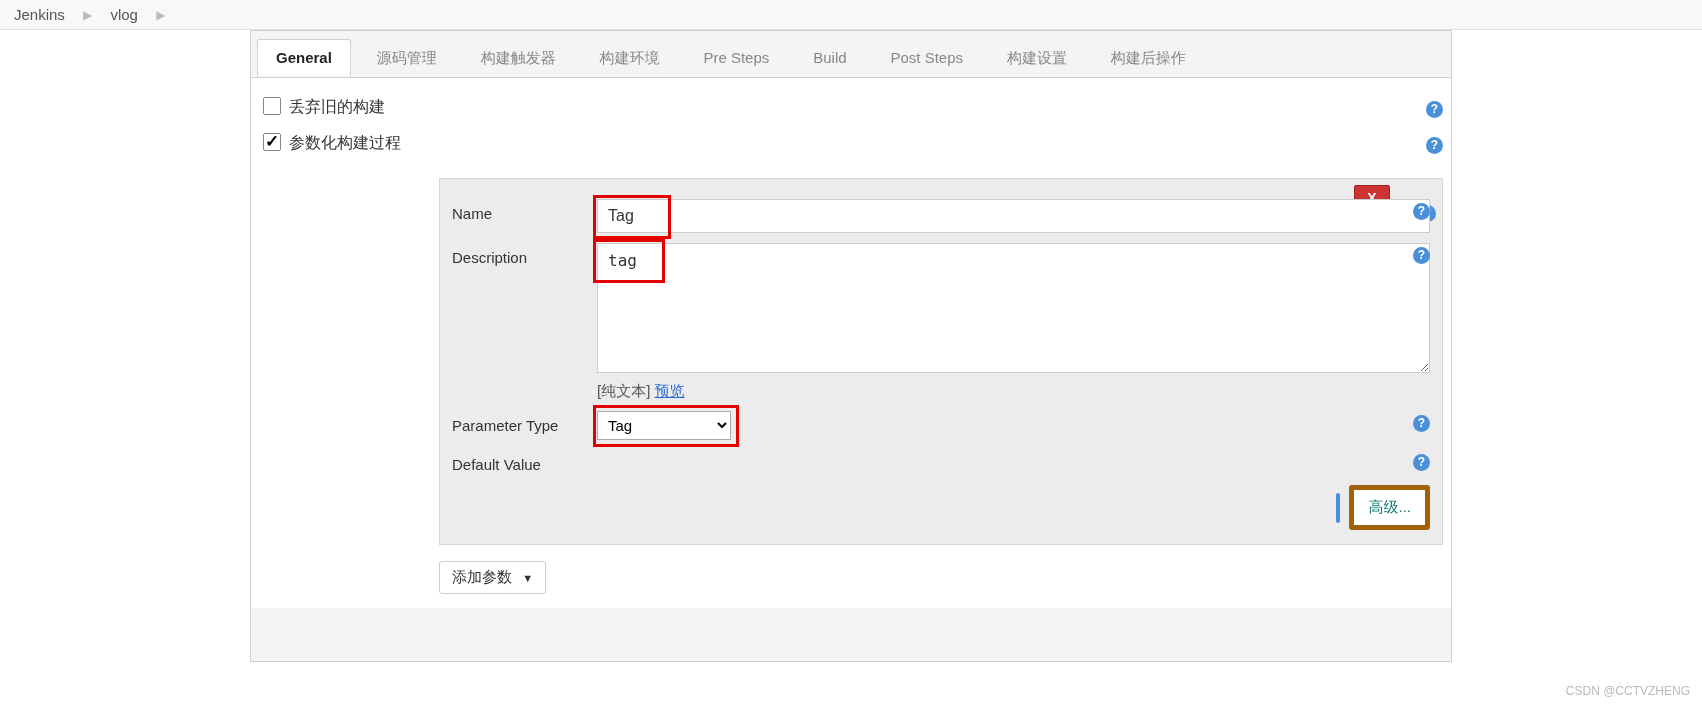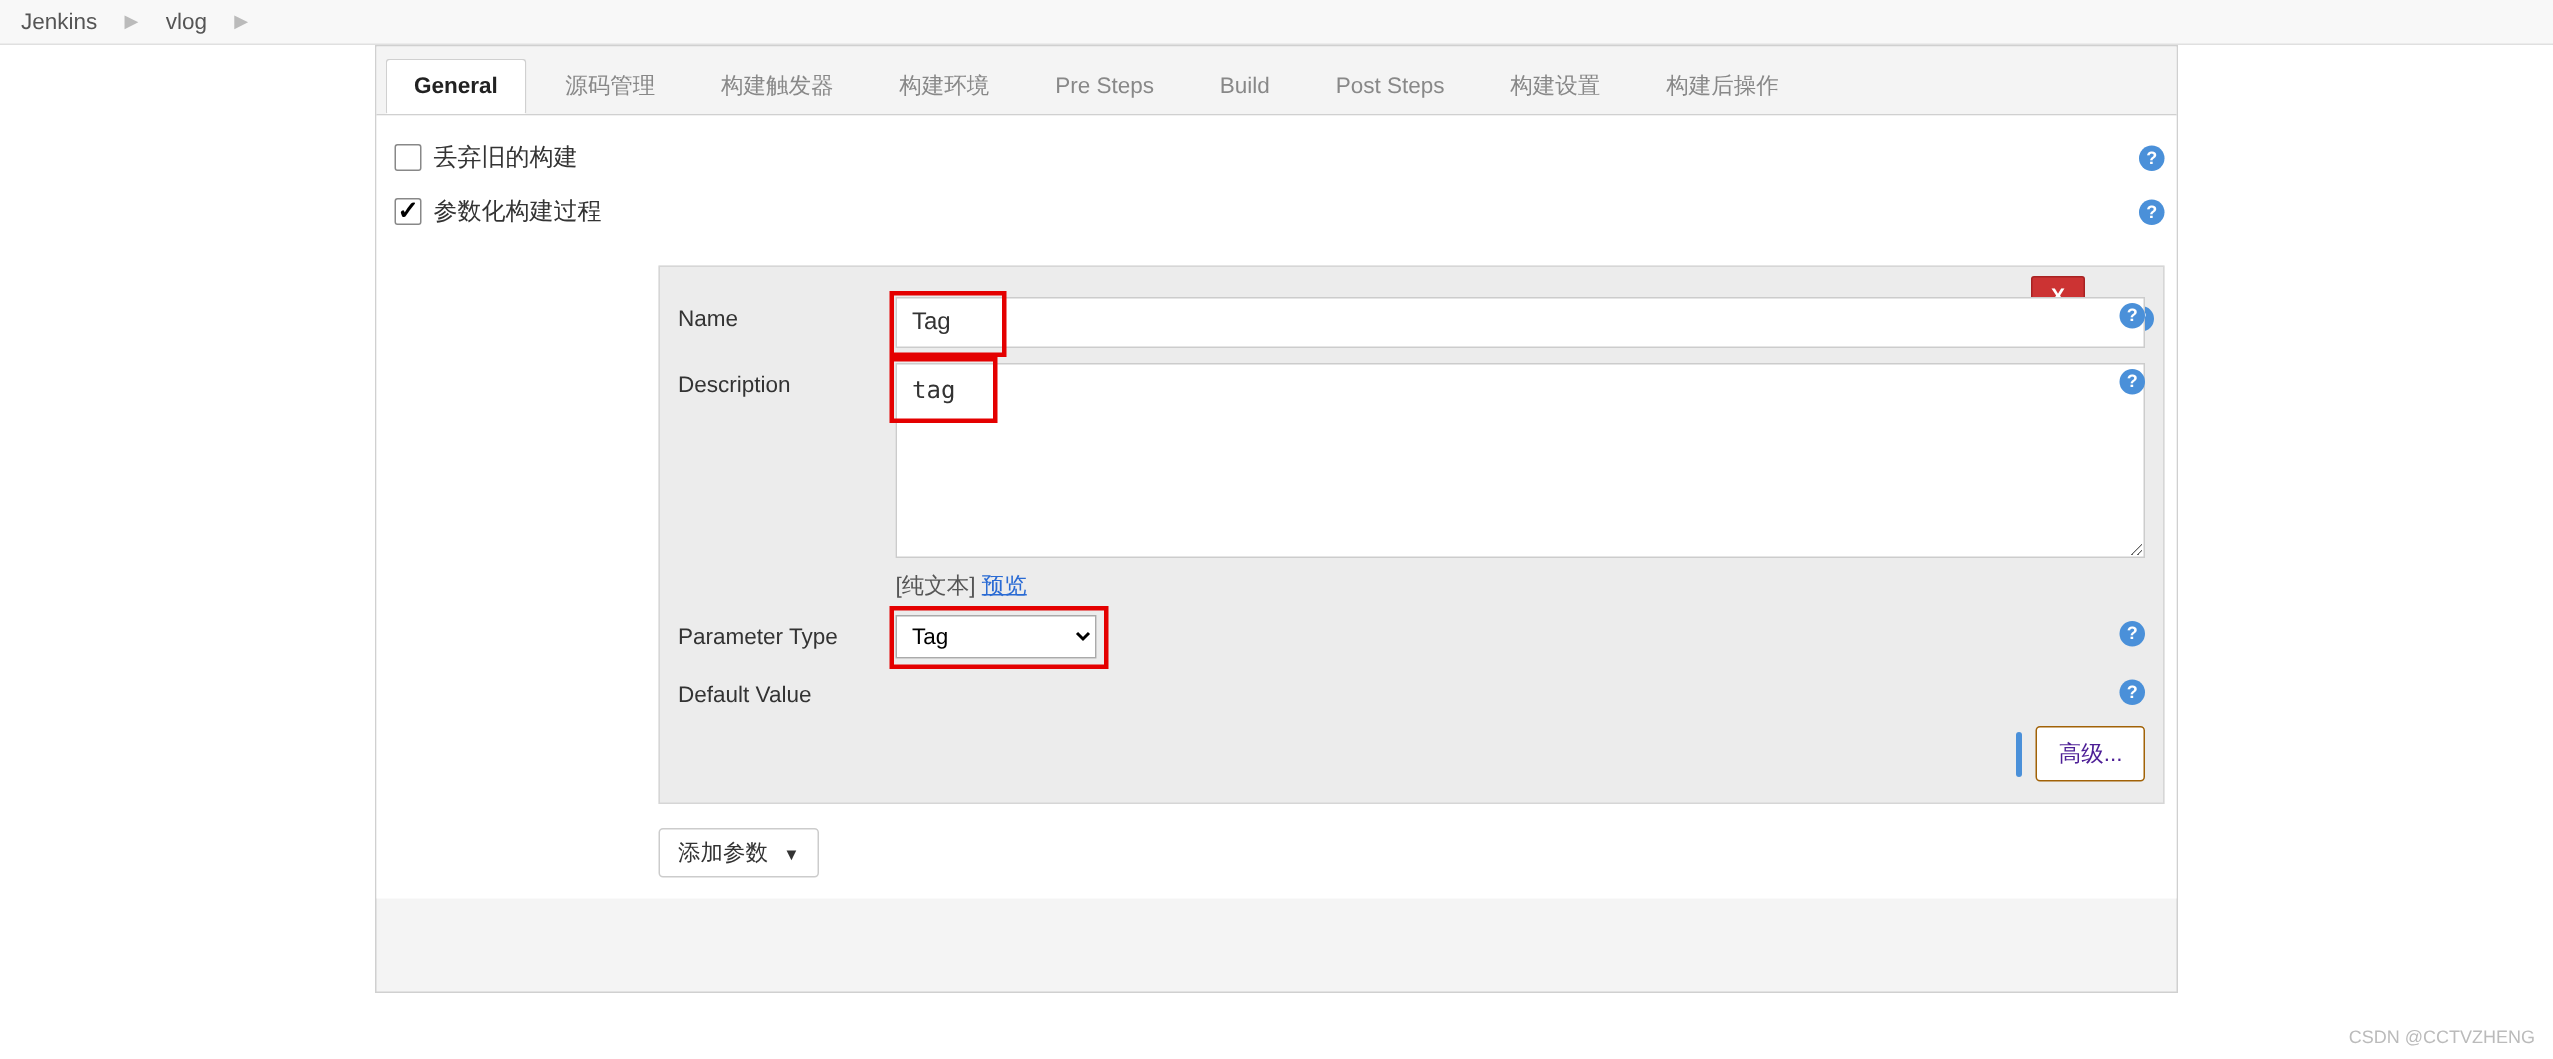--- a/index.html
+++ b/index.html
@@ -63,21 +63,21 @@
     margin-bottom: -1px;
   }
   
   .body {
     background: #fff;
     padding: 10px 8px 14px 8px;
     position: relative;
   }
   .opt-row {
     display: flex;
-    align-items: center;
+    align-items: flex-end;
     padding: 6px 0 6px 0;
   }
   .opt-row input[type=checkbox] {
     width: 18px; height: 18px;
     margin-left: 4px;
     margin-right: 8px;
     appearance: none;
     border: 1px solid #888;
     border-radius: 2px;
     background: #fff;
@@ -220,23 +220,23 @@
     position: absolute;
     z-index: 6;
     pointer-events:none;
   }
   
   .adv-row { text-align: right; margin-top: 12px; position:relative; }
   .adv-btn {
     display:inline-block;
     padding: 8px 14px;
     background: #fff;
-    border: 1px solid #a16207;
-    font-size: 15px;
-    color: #4c1d95;
+    border: 5px solid #a16207;
+    font-size: 15px;
+    color: #0f766e;
     border-radius: 3px;
     cursor:pointer;
   }
   .vbar { display:inline-block; width:4px; height:30px; background:#4a90d9; vertical-align:middle; margin-right:6px; border-radius:2px;}
   
   .addparam {
     display:inline-block;
     margin-left: 180px;
     margin-top: 16px;
     padding: 6px 12px;

